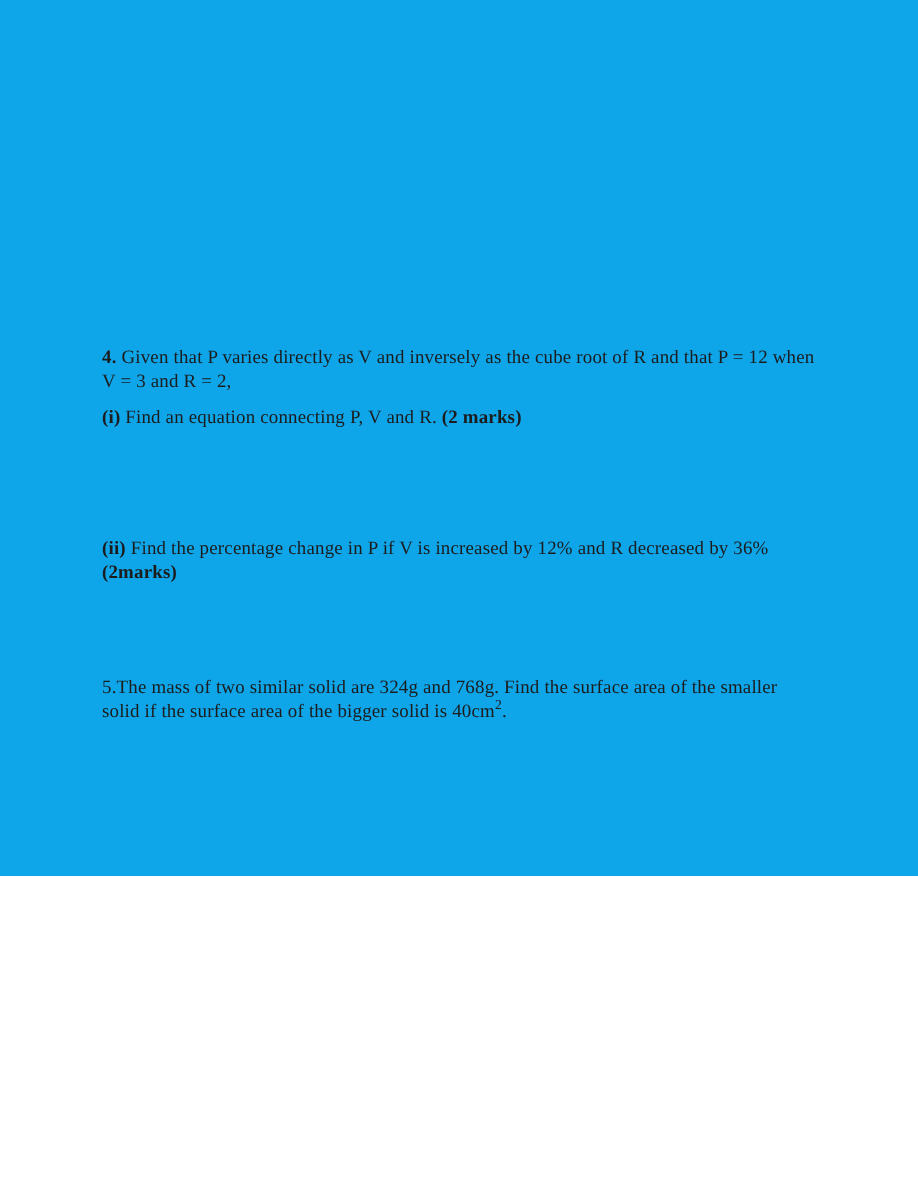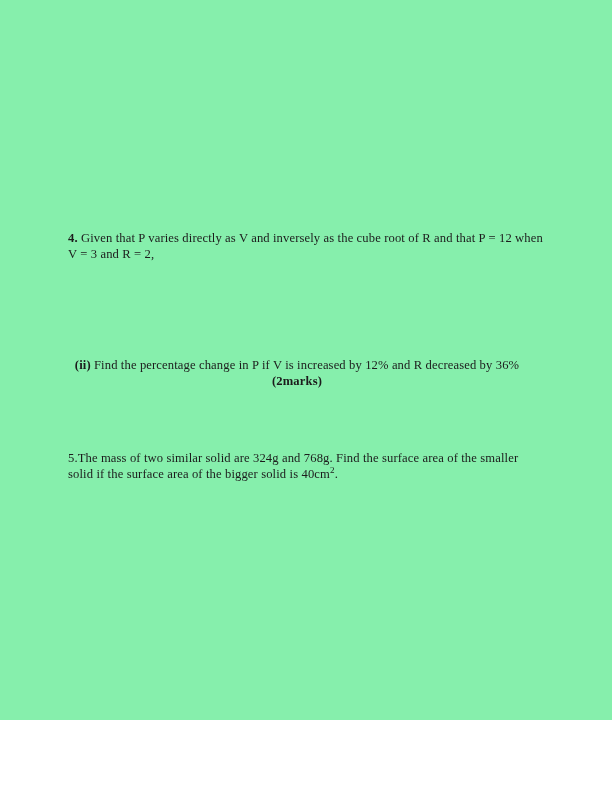--- a/index.html
+++ b/index.html
@@ -7,22 +7,22 @@
     margin: 0;
     padding: 0;
     background: #ffffff;
   }
   body {
     font-family: "Liberation Serif", "DejaVu Serif", serif;
   }
   .page {
     position: relative;
     width: 612px;
-    height: 720px;
-    background: #86efac;
+    height: 584px;
+    background: #0ea5e9;
     overflow: hidden;
   }
   .qblock {
     position: absolute;
     color: #1c1c1c;
     font-size: 12.6px;
     line-height: 16.4px;
     text-align: left;
     letter-spacing: 0.01em;
     -webkit-font-smoothing: antialiased;
@@ -34,24 +34,23 @@
     width: 477px;
   }
   
   #q4-i {
     left: 68px;
     top: 270px;
     width: 477px;
   }
   
   #q4-ii {
-    left: 56px;
+    left: 68px;
     top: 357px;
     width: 482px;
-    text-align: center;
   }
   
   #q5 {
     left: 68px;
     top: 450px;
     width: 470px;
   }
   
   #q6 {
     left: 68px;
@@ -68,19 +67,20 @@
   }
   .nowrap { white-space: nowrap; }
 </style>
 </head>
 <body>
 
 <div class="page">
 
   <div class="qblock" id="q4-stem"><span class="bold">4.</span><span> Given that P varies directly as V and inversely as the cube root of R and that P = 12 when V = 3 and R = 2,</span></div>
 
+  <div class="qblock" id="q4-i"><span class="bold">(i)</span><span> Find an equation connecting P, V and R. </span><span class="bold nowrap">(2 marks)</span></div>
 
   <div class="qblock" id="q4-ii"><span class="bold">(ii)</span><span> Find the percentage change in P if V is increased by 12% and R decreased by 36% </span><span class="bold nowrap">(2marks)</span></div>
 
   <div class="qblock" id="q5"><span>5.</span><span>The mass of two similar solid are 324g and 768g. Find the surface area of the smaller solid if the surface area of the bigger solid is 40cm</span><sup>2</sup><span>.</span></div>
 
 
 </div>
 
 </body></html>

